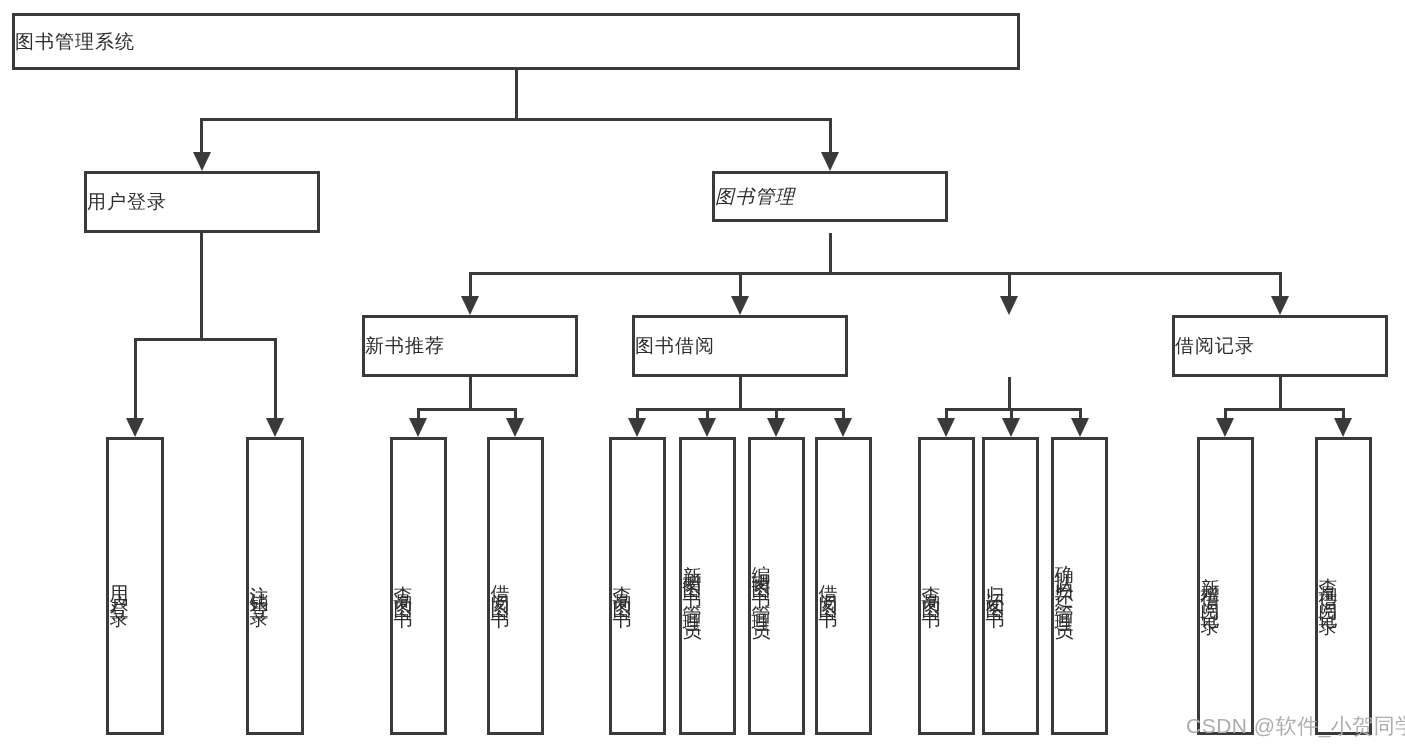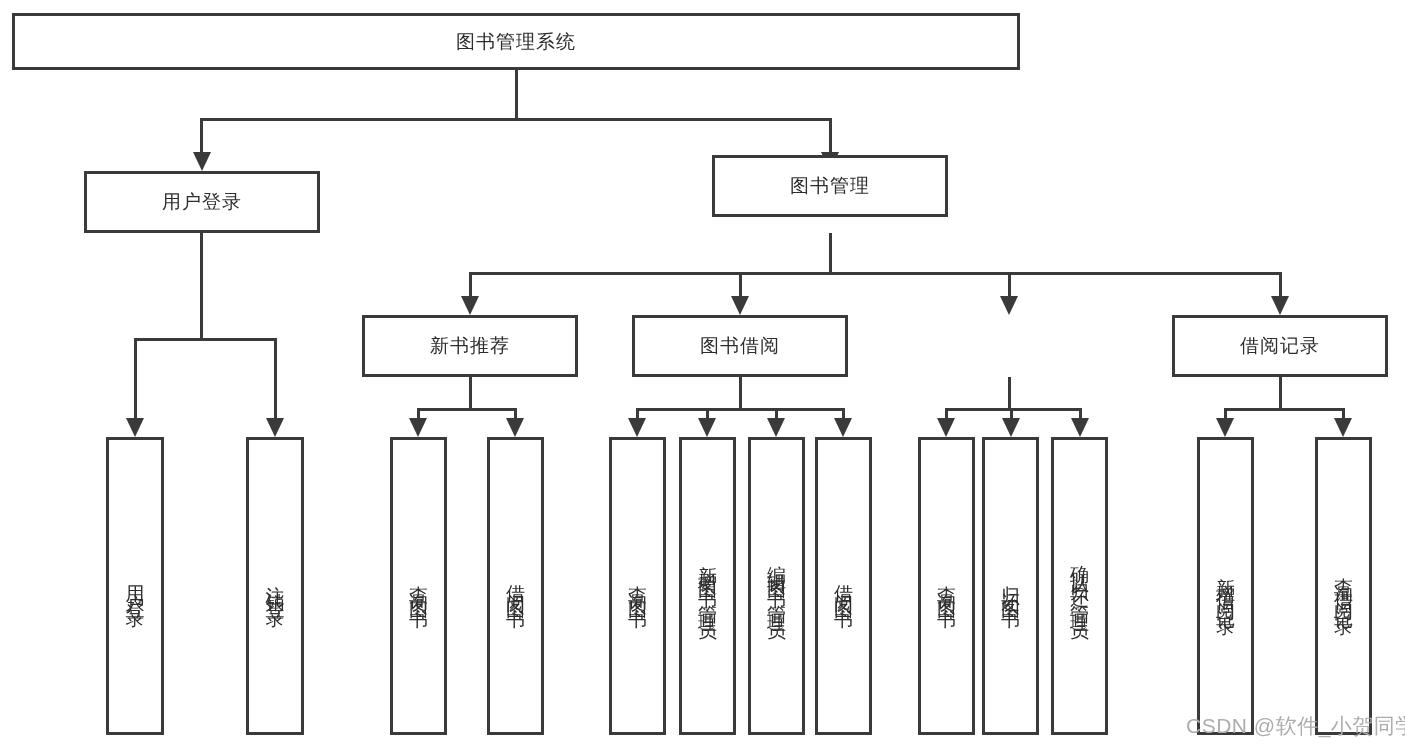--- a/index.html
+++ b/index.html
@@ -5,21 +5,21 @@
   :root{
     --line:#3a3a3a; --border:#3a3a3a; --text:#2d2d2d; --bg:#ffffff; --watermark:#adadad;
   }
   html,body{margin:0;padding:0;background:var(--bg);}
   .stage{
     position:relative;width:1405px;height:747px;background:var(--bg);overflow:hidden;
     font-family:"Liberation Sans","DejaVu Sans",sans-serif;color:var(--text);
   }
   .box{
     position:absolute;box-sizing:border-box;border:3px solid var(--border);
-    background:#fff;display:flex;align-items:center;justify-content:center;
+    background:#fff;display:flex;align-items:center;justify-content:flex-start;
     font-size:19px;letter-spacing:1px;text-align:center;
   }
   .vtext{
     writing-mode:vertical-rl;text-orientation:mixed;
     letter-spacing:8px;line-height:1.05;font-size:19px;
   }
   .vl{position:absolute;width:3px;background:var(--line);}
   .hl{position:absolute;height:3px;background:var(--line);}
   .ah{position:absolute;width:0;height:0;
       border-left:9px solid transparent;border-right:9px solid transparent;
@@ -43,21 +43,21 @@
     <div class="hl" style="left:200px;top:118px;width:631px;"></div>
     <div class="vl" style="left:200px;top:118px;height:36px;"></div>
     <div class="ah" style="left:193px;top:152px;"></div>
     <div class="vl" style="left:829px;top:118px;height:36px;"></div>
     <div class="ah" style="left:821px;top:152px;"></div>
   </div>
 
   <div class="box" style="left:84px;top:171px;width:236px;height:62px;">
     <span>用户登录</span>
   </div>
-  <div class="box" style="left:712px;top:155px;width:236px;height:62px;">
+  <div class="box" style="left:712px;top:171px;width:236px;height:51px;font-style:italic;">
     <span>图书管理</span>
   </div>
 
   <div>
     <div class="vl" style="left:200px;top:233px;height:108px;"></div>
     <div class="hl" style="left:134px;top:338px;width:143px;"></div>
     <div class="vl" style="left:134px;top:338px;height:82px;"></div>
     <div class="ah" style="left:126px;top:418px;"></div>
     <div class="vl" style="left:274px;top:338px;height:82px;"></div>
     <div class="ah" style="left:266px;top:418px;"></div>

